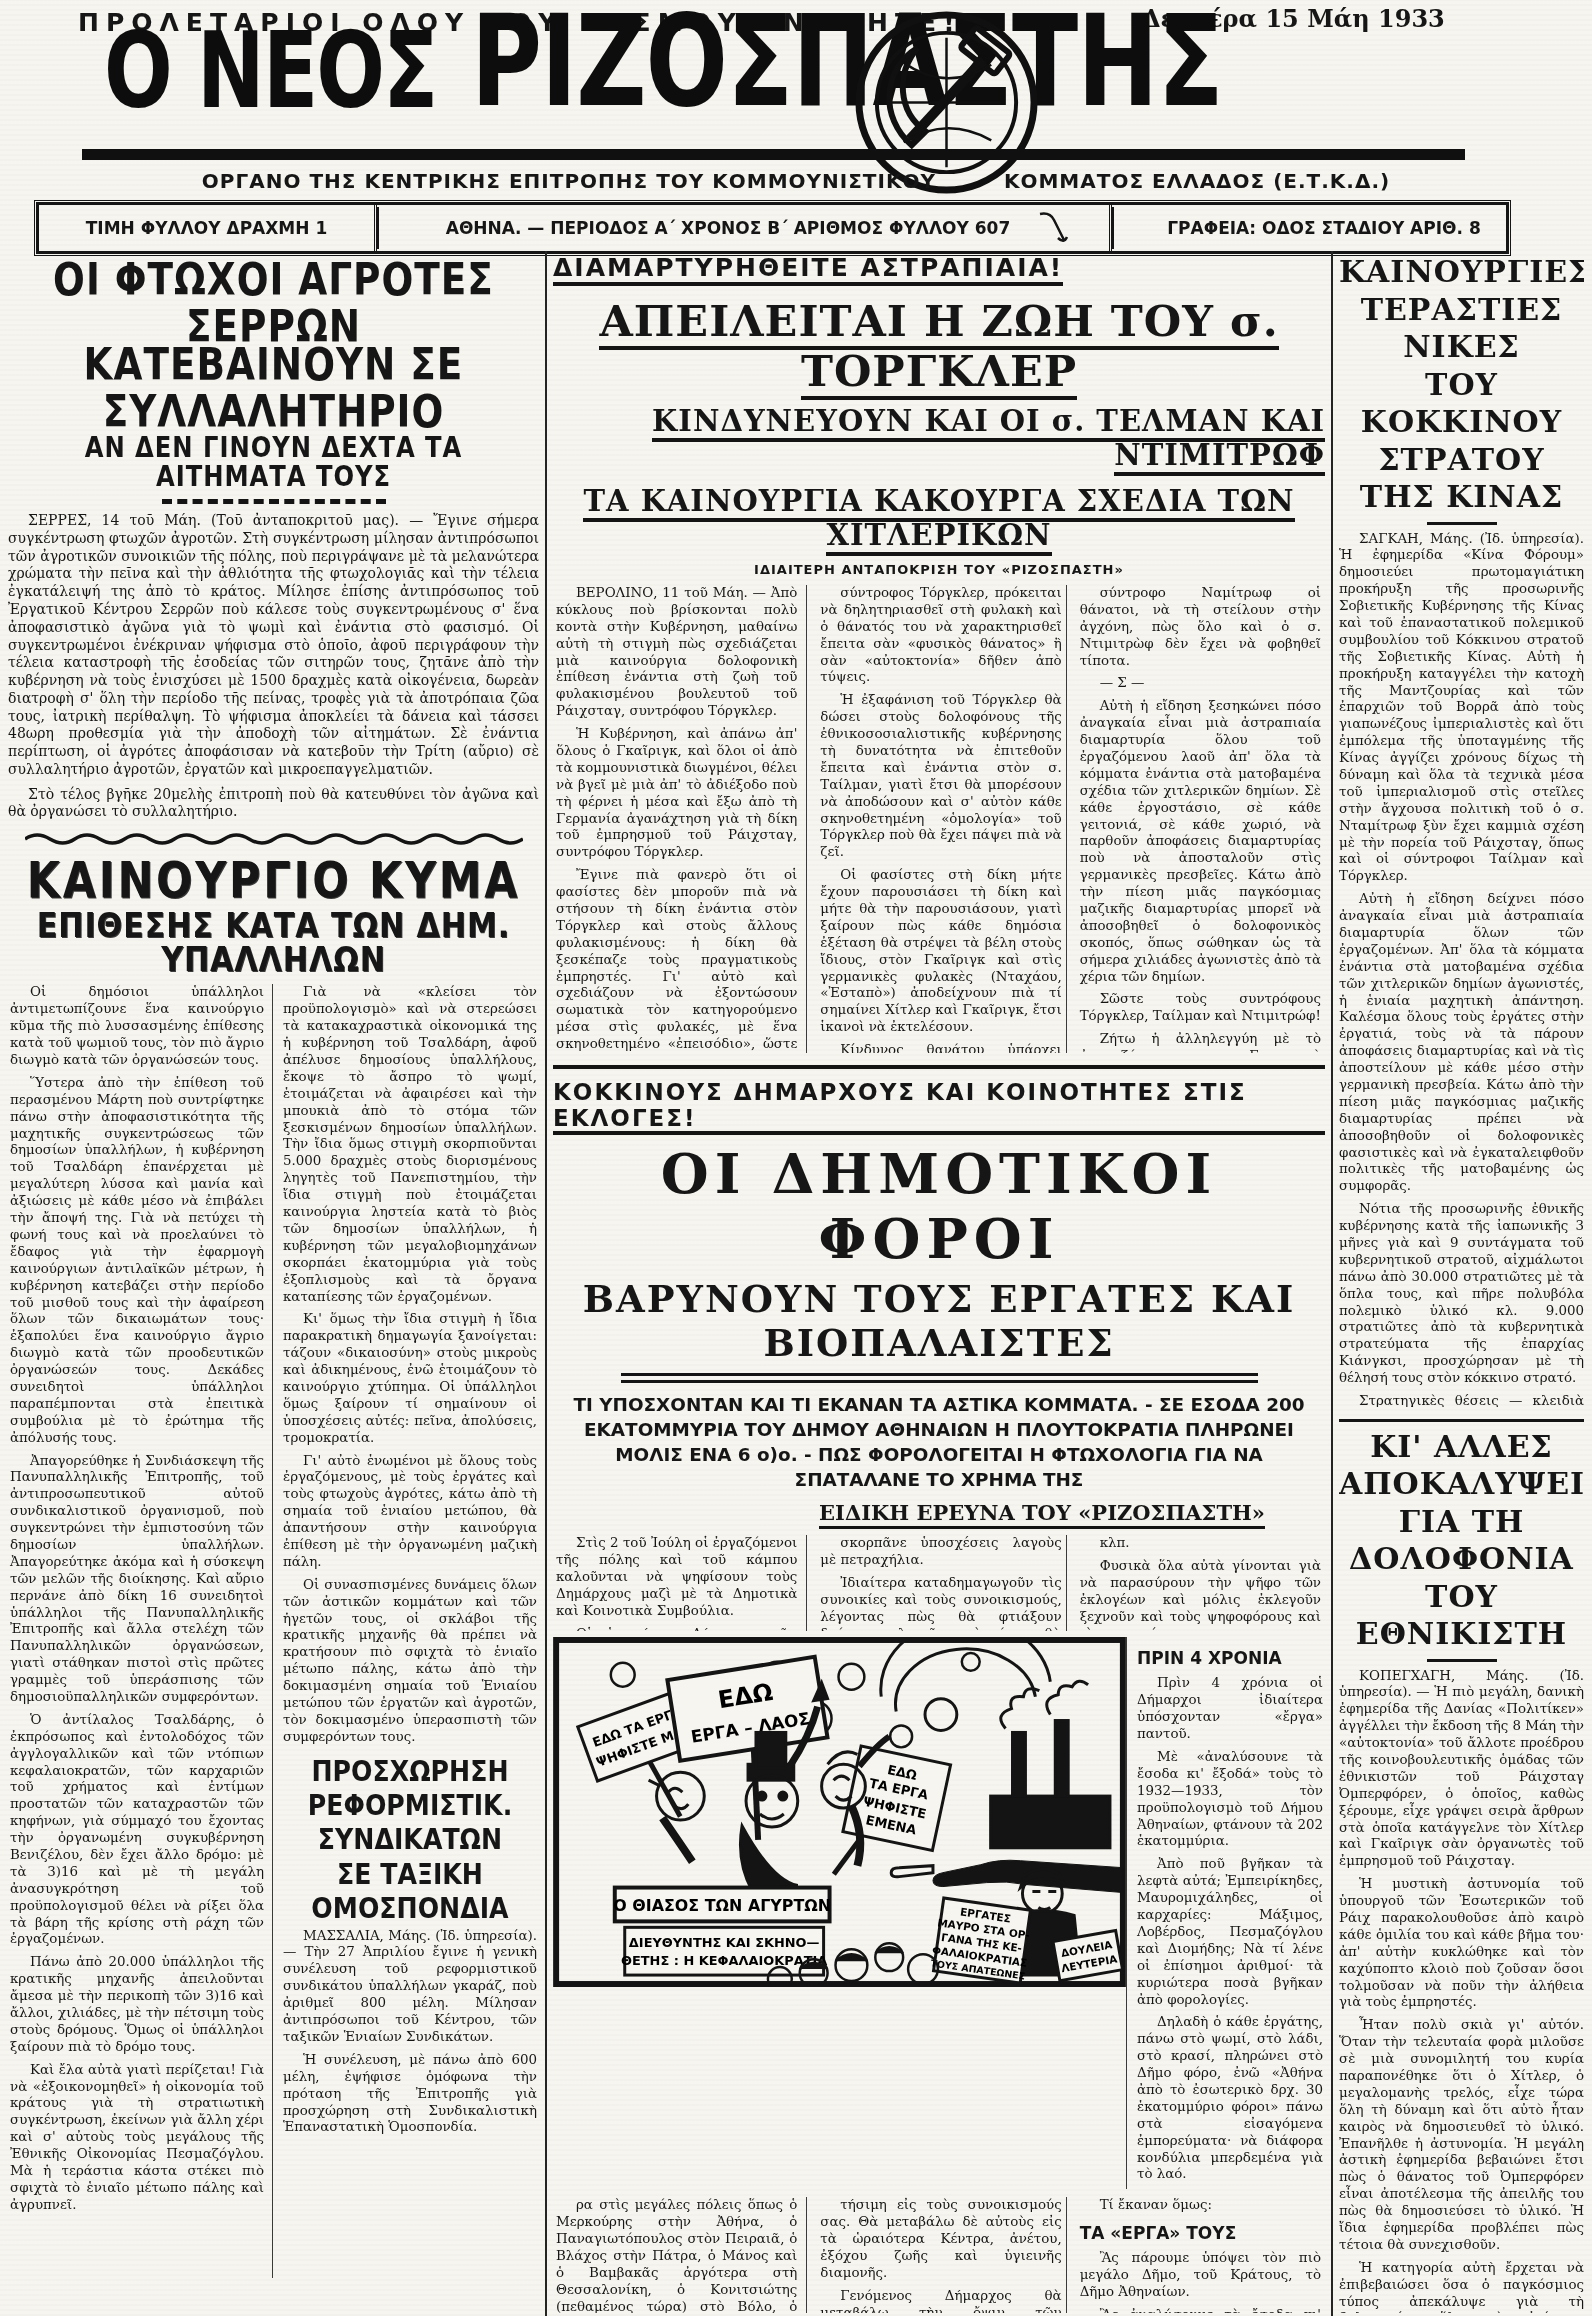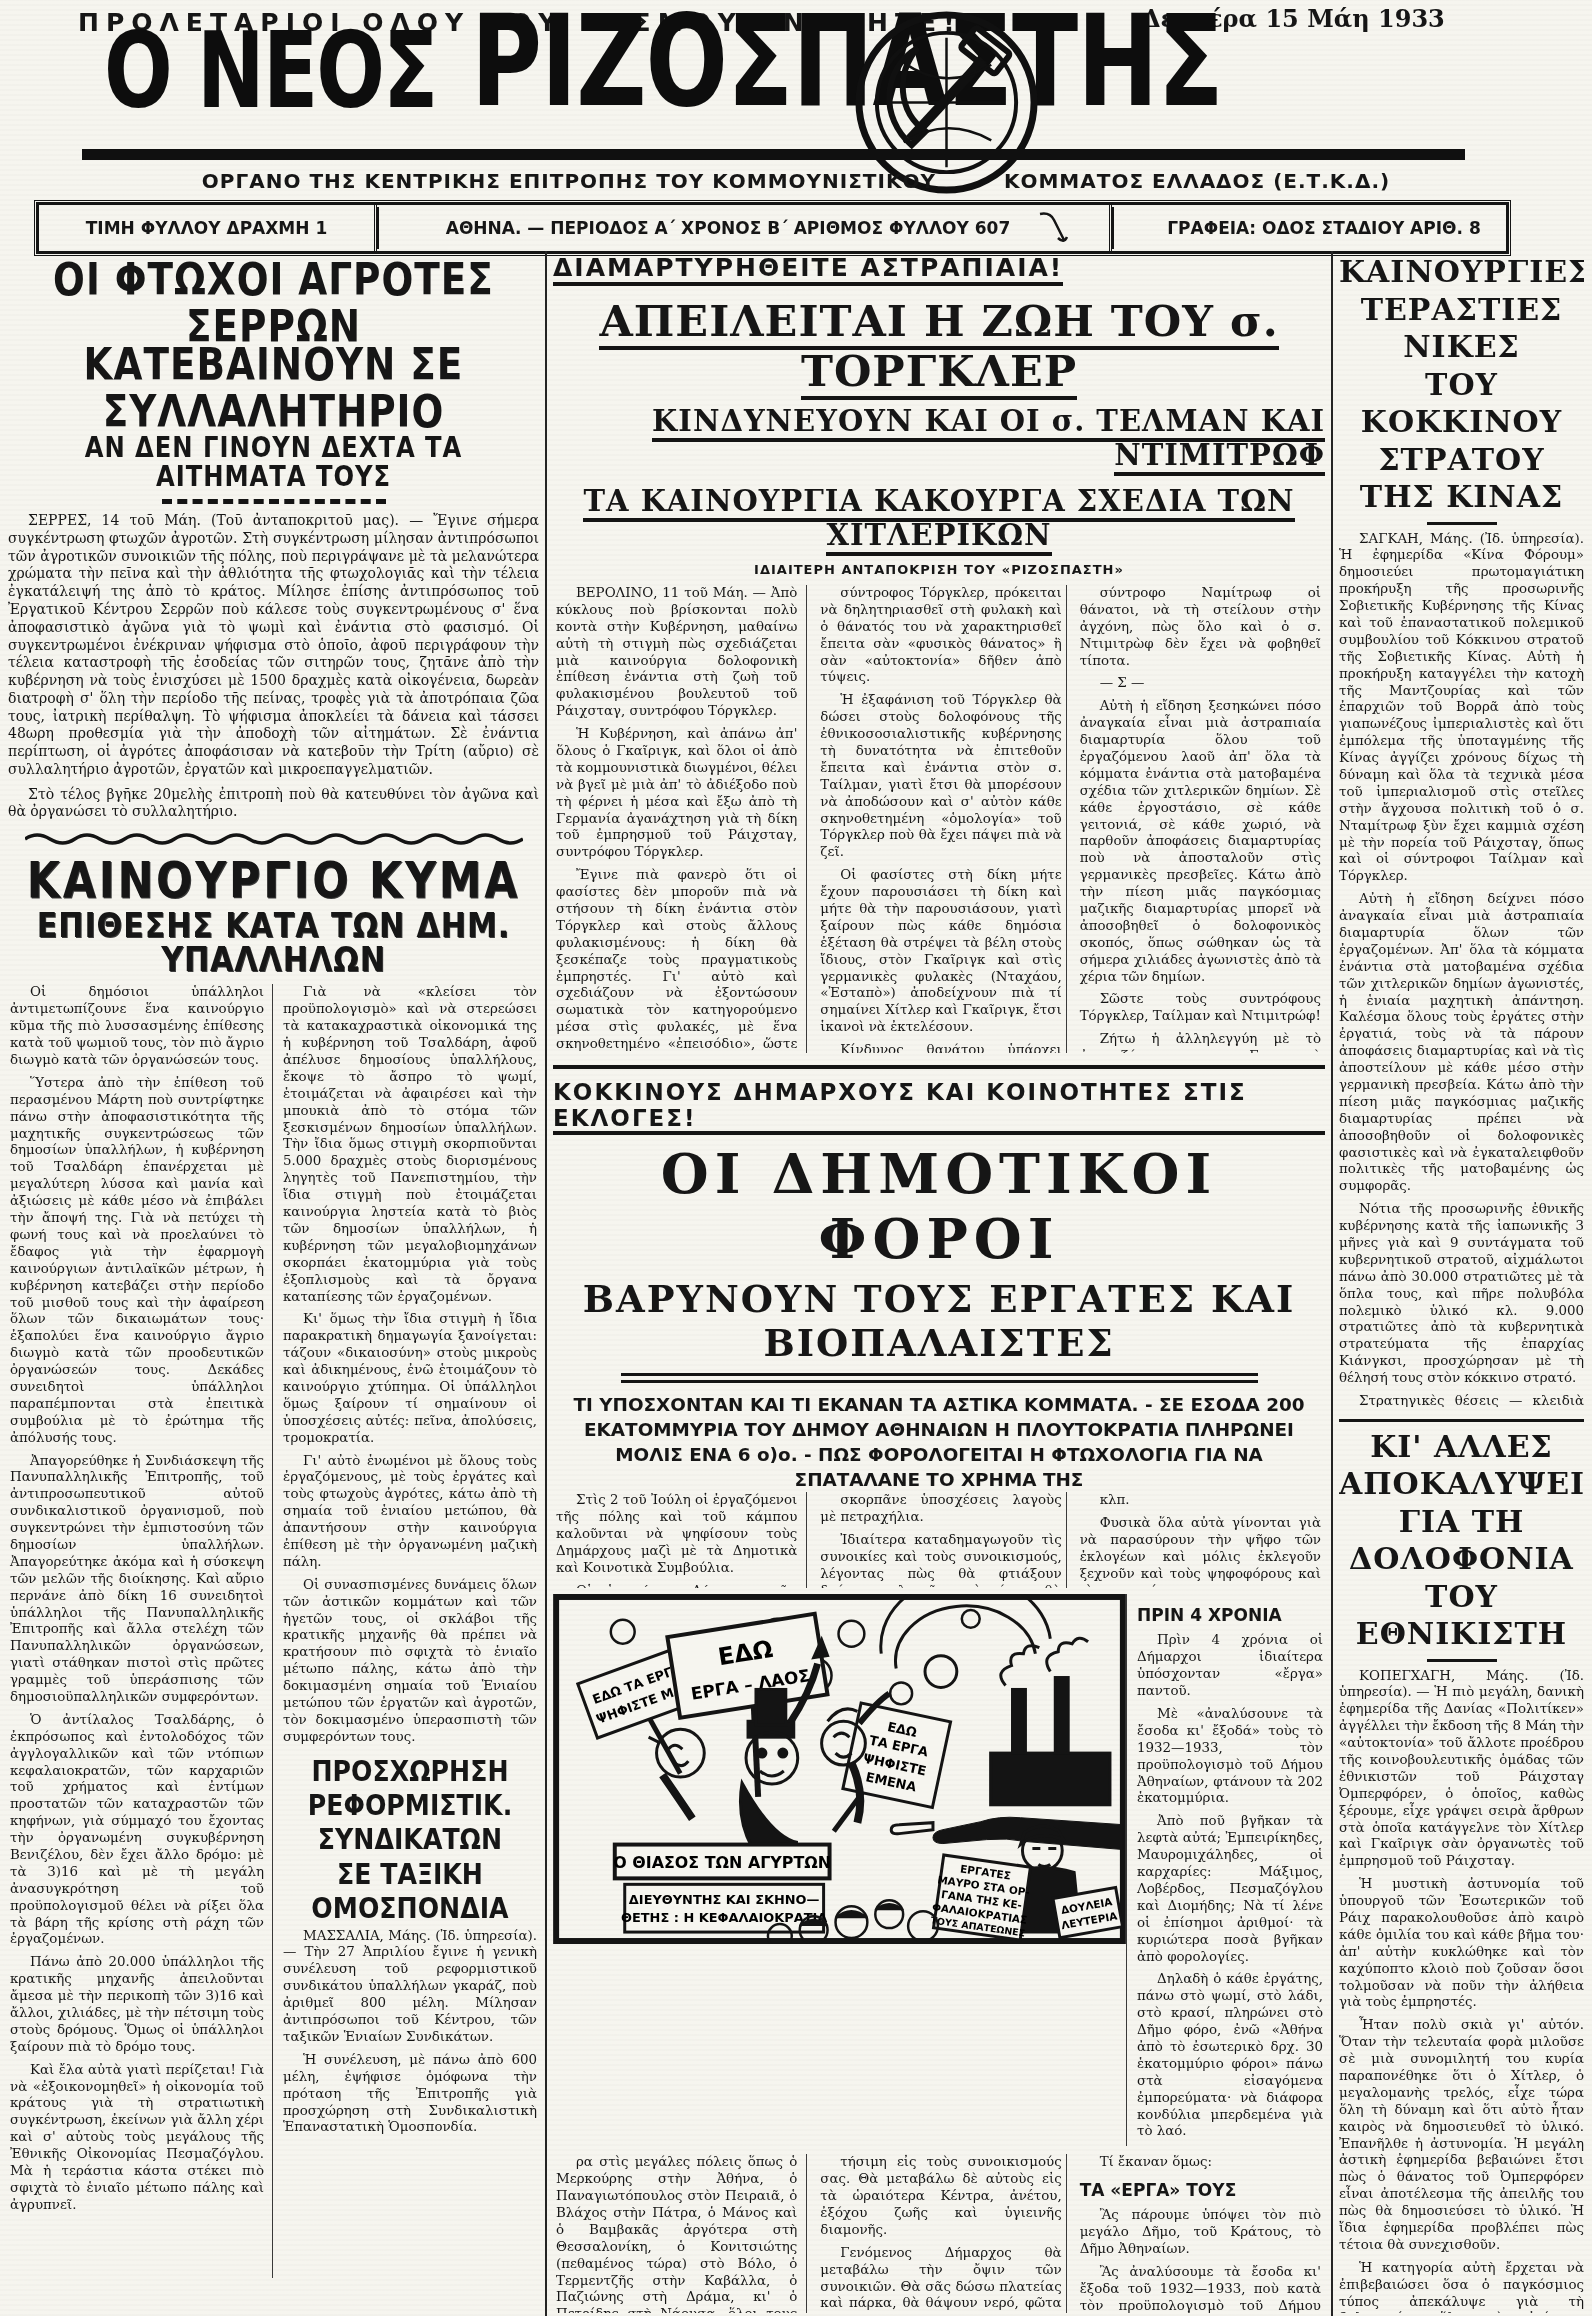--- a/index.html
+++ b/index.html
@@ -193,20 +193,21 @@
         </div>
     </div>
 
     <div class="hrule"></div>
     <div class="kicker2-row"><span class="kicker" style="font-size:23px">ΚΟΚΚΙΝΟΥΣ ΔΗΜΑΡΧΟΥΣ ΚΑΙ ΚΟΙΝΟΤΗΤΕΣ ΣΤΙΣ ΕΚΛΟΓΕΣ!</span></div>
 
     <div class="muni-h1">ΟΙ ΔΗΜΟΤΙΚΟΙ ΦΟΡΟΙ</div>
     <div class="muni-h2">ΒΑΡΥΝΟΥΝ ΤΟΥΣ ΕΡΓΑΤΕΣ ΚΑΙ ΒΙΟΠΑΛΑΙΣΤΕΣ</div>
     <div class="dbl-rule"></div>
     <div class="deck">ΤΙ ΥΠΟΣΧΟΝΤΑΝ ΚΑΙ ΤΙ ΕΚΑΝΑΝ ΤΑ ΑΣΤΙΚΑ ΚΟΜΜΑΤΑ. - ΣΕ ΕΣΟΔΑ 200 ΕΚΑΤΟΜΜΥΡΙΑ ΤΟΥ ΔΗΜΟΥ ΑΘΗΝΑΙΩΝ Η ΠΛΟΥΤΟΚΡΑΤΙΑ ΠΛΗΡΩΝΕΙ ΜΟΛΙΣ ΕΝΑ 6 ο)ο. - ΠΩΣ ΦΟΡΟΛΟΓΕΙΤΑΙ Η ΦΤΩΧΟΛΟΓΙΑ ΓΙΑ ΝΑ ΣΠΑΤΑΛΑΝΕ ΤΟ ΧΡΗΜΑ ΤΗΣ</div>
+    <div class="muni-credit"><span>ΕΙΔΙΚΗ ΕΡΕΥΝΑ ΤΟΥ «ΡΙΖΟΣΠΑΣΤΗ»</span></div>
 
     <div class="tri-cols" style="height:96px;">
       <div class="bodytext dense">
           <p>Στὶς 2 τοῦ Ἰούλη οἱ ἐργαζόμενοι τῆς πόλης καὶ τοῦ κάμπου καλοῦνται νὰ ψηφίσουν τοὺς Δημάρχους μαζὶ μὲ τὰ Δημοτικὰ καὶ Κοινοτικὰ Συμβούλια.</p>
           <p>Οἱ ὑποψήφιοι Δήμαρχοι τῶν ἀστικῶν Κομμάτων ἄρχισαν κιόλας νὰ</p>
         </div>
       <div class="bodytext dense">
           <p>σκορπᾶνε ὑποσχέσεις λαγοὺς μὲ πετραχήλια.</p>
           <p>Ἰδιαίτερα καταδημαγωγοῦν τὶς συνοικίες καὶ τοὺς συνοικισμούς, λέγοντας πὼς θὰ φτιάξουν δρόμους, πλατεῖες καὶ πάρκα, θὰ δώσουν νερό, φῶτα καὶ βελτιώσουν τὴν ὑγιεινὴ</p>
         </div>

